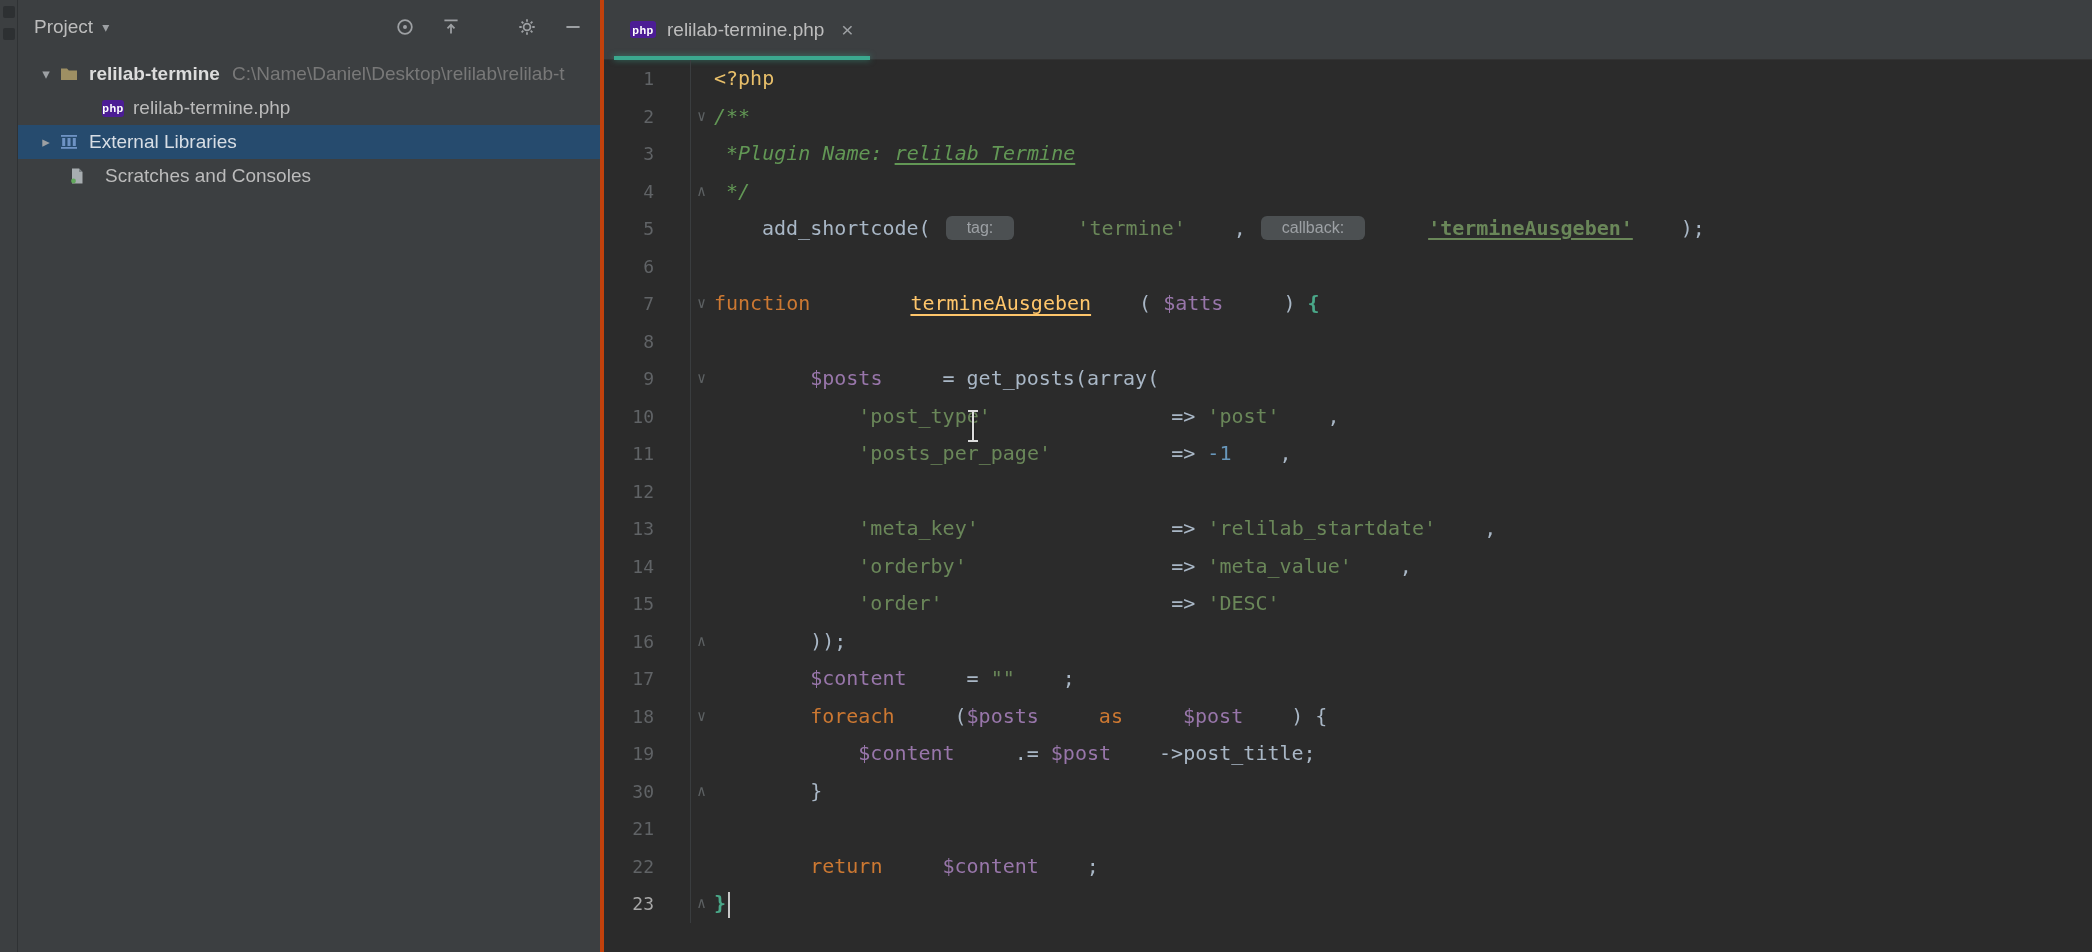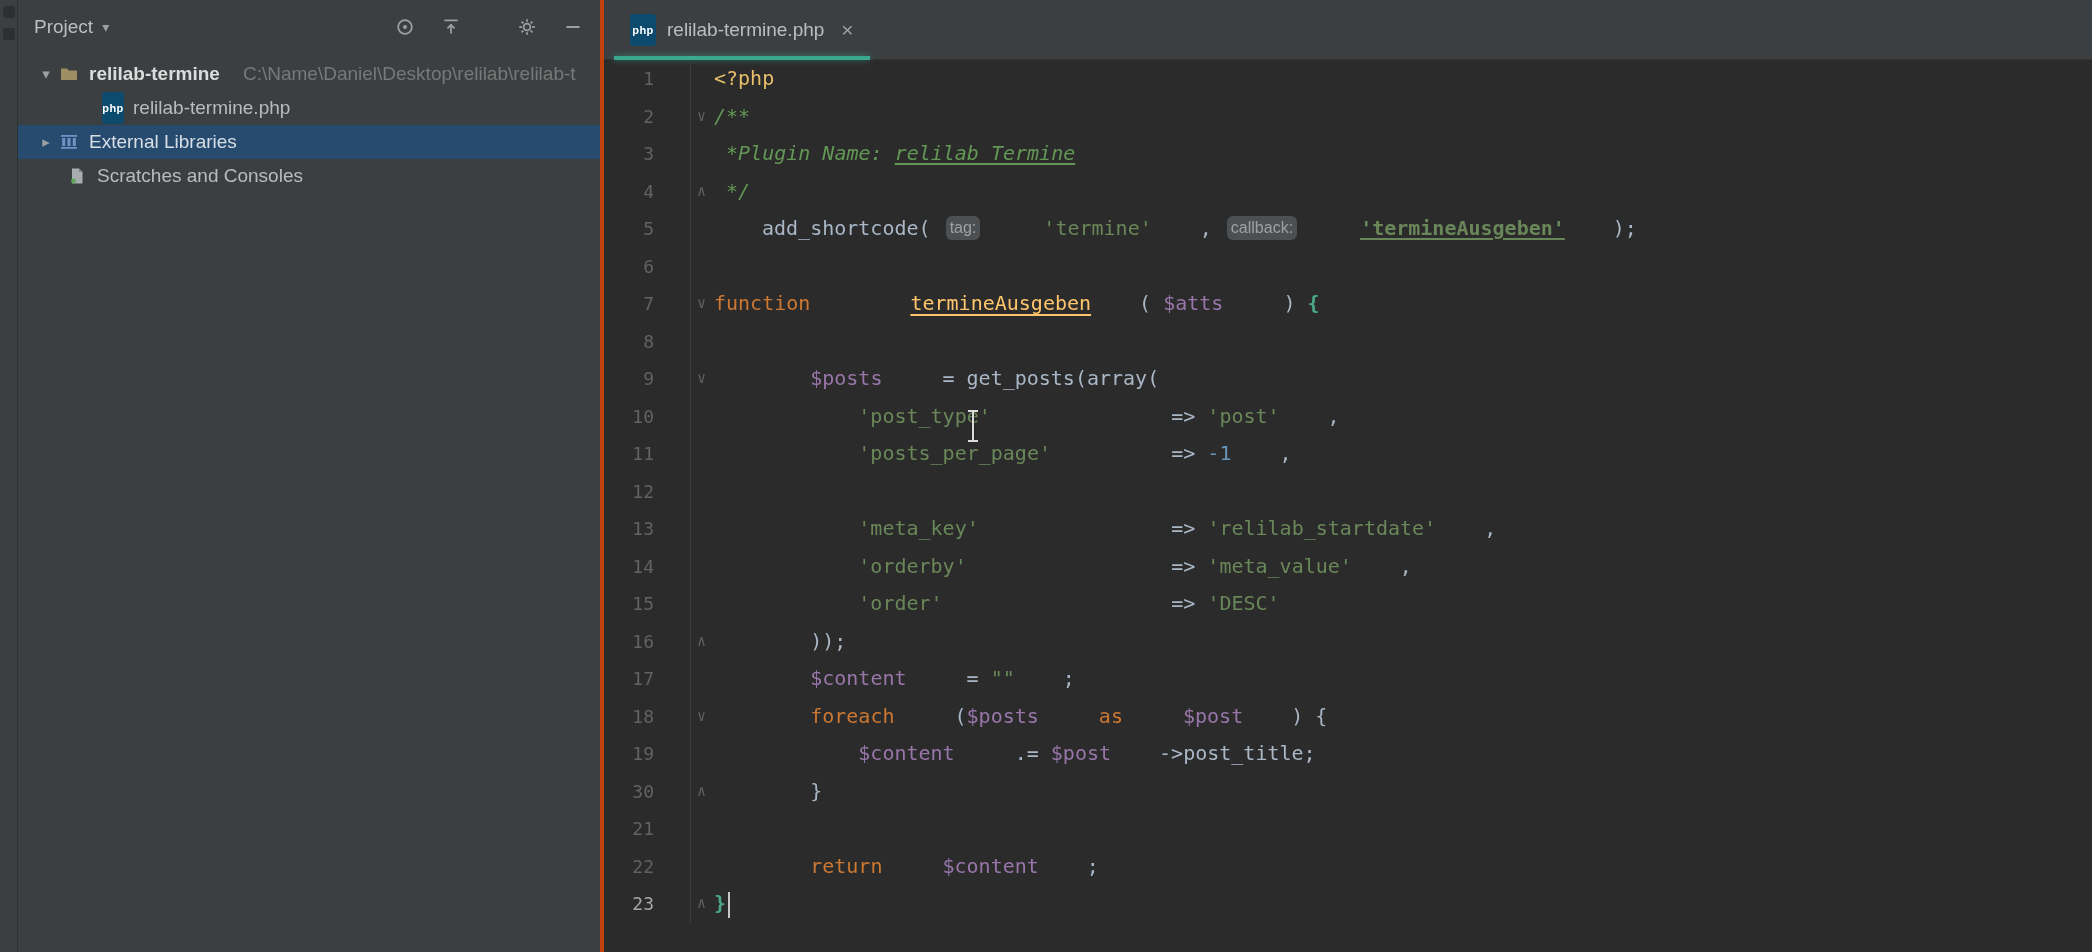--- a/index.html
+++ b/index.html
@@ -30,28 +30,28 @@
   .toolbar-icons{margin-left:auto;display:flex;align-items:center;gap:24px;color:#9da0a3;}
   .tb-icon{width:22px;height:22px;display:inline-flex;}
   .tb-icon svg{width:100%;height:100%;}
   .gap-before{margin-left:30px;}
 
   .tree{padding-top:4px;font-size:19px;color:var(--tree-text);}
   .row{height:34px;display:flex;align-items:center;white-space:nowrap;overflow:hidden;}
   .row.selected{background:var(--selection);color:#d8dee5;}
   .arrow{width:24px;flex:0 0 24px;text-align:center;color:#9da0a3;font-size:15px;}
   .row1{padding-left:16px;} .row3{padding-left:16px;}
-  .row2{padding-left:84px;} .row4{padding-left:48px;}
+  .row2{padding-left:84px;} .row4{padding-left:48px;gap:8px;}
   .ticon{width:22px;height:20px;flex:0 0 22px;margin-right:9px;display:inline-flex;
          align-items:center;justify-content:center;}
   .ticon svg{width:20px;height:20px;}
-  .bold-name{font-weight:bold;color:#dcdcdc;margin-right:23px;}
+  .bold-name{font-weight:bold;color:#dcdcdc;margin-right:12px;}
   .path{color:var(--path-text);}
-  .php-badge{display:inline-flex;align-items:center;justify-content:center;background:#0c4a6e;
-             color:#ffffff;font-weight:bold;font-size:11px;border-radius:3px;width:26px;height:32px;
+  .php-badge{display:inline-flex;align-items:center;justify-content:center;background:#4c1d95;
+             color:#ffffff;font-weight:bold;font-size:11px;border-radius:3px;width:26px;height:17px;
              letter-spacing:.5px;}
 
   
   .editor{flex:1;min-width:0;display:flex;flex-direction:column;background:var(--editor-bg);}
   .tabbar{height:60px;flex:0 0 60px;background:var(--panel-bg);display:flex;align-items:stretch;
           border-bottom:1px solid #323232;padding-left:10px;}
   .tab{display:flex;align-items:center;gap:11px;padding:0 16px;font-size:19px;color:#bdbdbd;
        position:relative;}
   .tab.active::after{content:"";position:absolute;left:0;right:0;bottom:-1px;height:4px;
        background:var(--accent);box-shadow:0 0 6px rgba(59,169,143,.6);}
@@ -72,21 +72,21 @@
   .strU{color:var(--string);text-decoration:underline;text-underline-offset:3px;font-weight:bold;}
   .cmt{color:var(--comment);font-style:italic;}
   .cmtU{color:var(--comment);font-style:italic;text-decoration:underline;text-underline-offset:3px;}
   .var{color:var(--variable);}
   .num{color:var(--number);}
   .fn{color:var(--function);text-decoration:underline;text-underline-offset:4px;margin-left:16px;}
   .def{color:var(--text);margin-left:48px;}
   .phptag{color:var(--php-tag);}
   .brace{color:var(--brace);font-weight:bold;}
   .hint{background:var(--hint-bg);color:var(--hint-text);font-family:"Liberation Sans",sans-serif;
-        font-size:16px;border-radius:6px;padding:2px 4px;margin:0 3px;display:inline-block;
+        font-size:16px;border-radius:6px;padding:2px 21px;margin:0 3px;display:inline-block;
         line-height:20px;vertical-align:2px;}
   .caret-bar{display:inline-block;width:2px;height:26px;background:#c8c8c8;margin-left:2px;
         vertical-align:middle;}
 
   .ibeam{position:absolute;left:368px;top:352px;width:2px;height:28px;background:#dcdcdc;
         box-shadow:0 0 2px rgba(0,0,0,.8);}
   .ibeam::before,.ibeam::after{content:"";position:absolute;left:-4px;width:10px;height:2px;background:#dcdcdc;}
   .ibeam::before{top:-2px;} .ibeam::after{bottom:-2px;}
 </style>
 </head>

